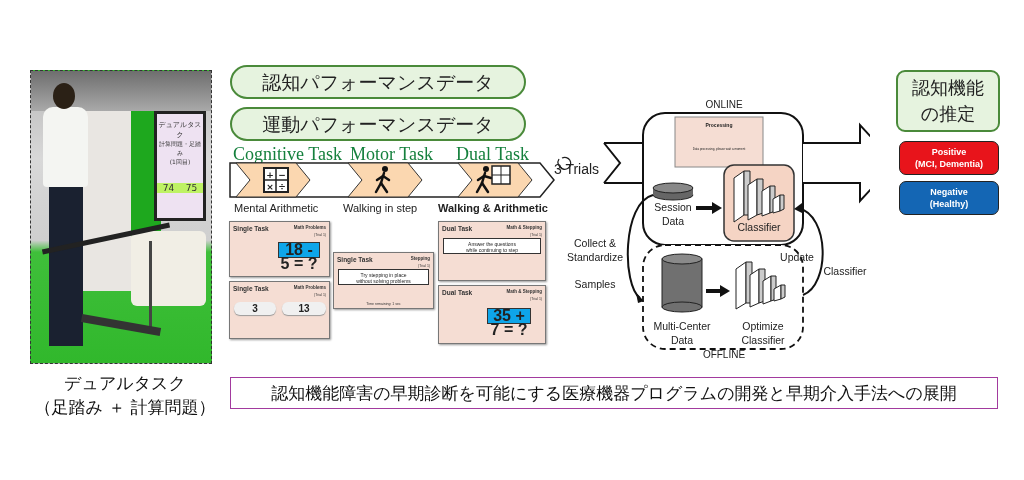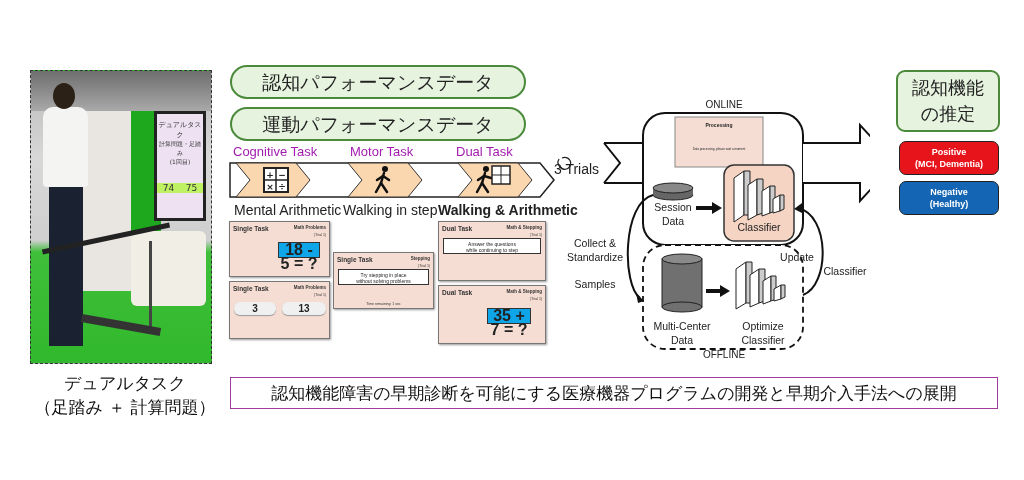--- a/index.html
+++ b/index.html
@@ -24,22 +24,22 @@
   #photo .rail { left: 10px; top: 165px; width: 130px; height: 5px; background: #222; transform: rotate(-12deg); }
   #photo .pole { left: 118px; top: 170px; width: 3px; height: 90px; background: #444; }
   #photo .base { left: 50px; top: 250px; width: 80px; height: 8px; background: #333; transform: rotate(10deg); }
 
   .photo-caption { left: 30px; width: 190px; text-align: center; font-size: 17px; color: #111; }
 
   
   .pill { border: 2px solid #4a8a3a; background: #e6f3df; border-radius: 18px; text-align: center;
           font-size: 19px; color: #222; line-height: 30px; height: 30px; }
 
-  .task-title { font-size: 13px; color: #a21caf; font-family: Liberation Sans, sans-serif; }
-  .task-sub { font-size: 14px; color: #222; font-family: "Liberation Sans", sans-serif; }
+  .task-title { font-size: 18px; color: #15803d; font-family: Liberation Serif, serif; }
+  .task-sub { font-size: 11px; color: #222; font-family: "Liberation Sans", sans-serif; }
 
   
   .card { background: #f5ddd3; border: 1.5px solid #777; box-shadow: 1px 1px 2px #999; font-family: "Liberation Sans", sans-serif; }
   .card .ct { position: absolute; left: 3px; top: 3px; font-size: 6.5px; font-weight: bold; color: #333; }
   .card .cr { position: absolute; right: 3px; top: 3px; font-size: 4.5px; font-weight: bold; color: #333; }
   .card .trial { position: absolute; right: 3px; top: 11px; font-size: 3.5px; color: #333; }
   .card .eq { position: absolute; border: 1.5px solid #333; background: #0ea5e9; font-weight: bold; font-size: 16px; text-align: center; margin-left: 16px; }
   .card .msg { position: absolute; border: 1.5px solid #333; background: #fff; font-size: 5px; text-align: center; line-height: 6px; padding-top: 2px; }
   .card .ans { position: absolute; background: #f0f0f0; border-radius: 6px; font-weight: bold; font-size: 10px; text-align: center; box-shadow: 0 1px 1px #999; }
   .card .foot { position: absolute; bottom: 2px; width: 100%; text-align: center; font-size: 3.5px; color: #333; }

